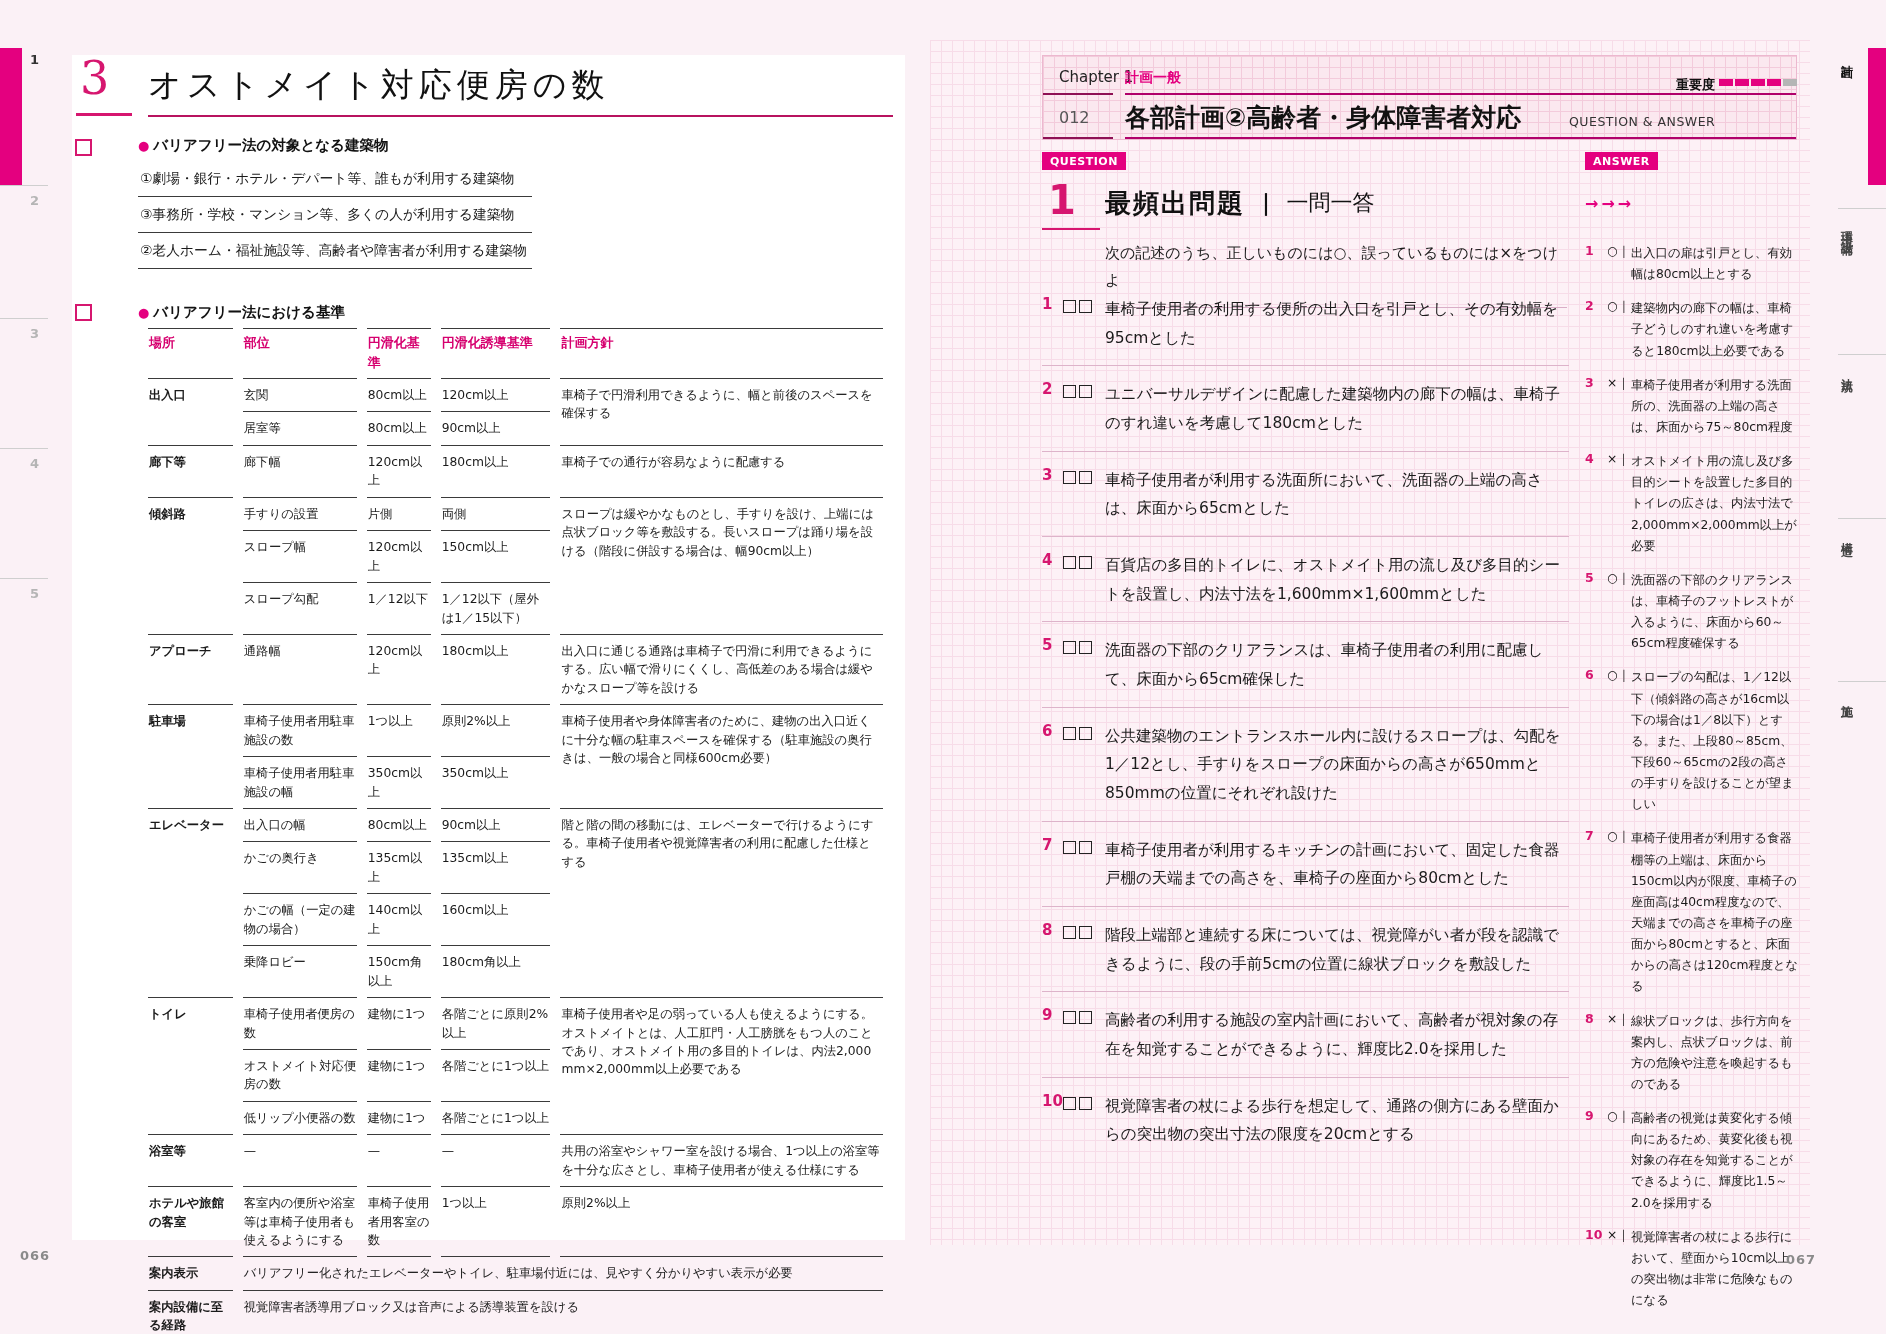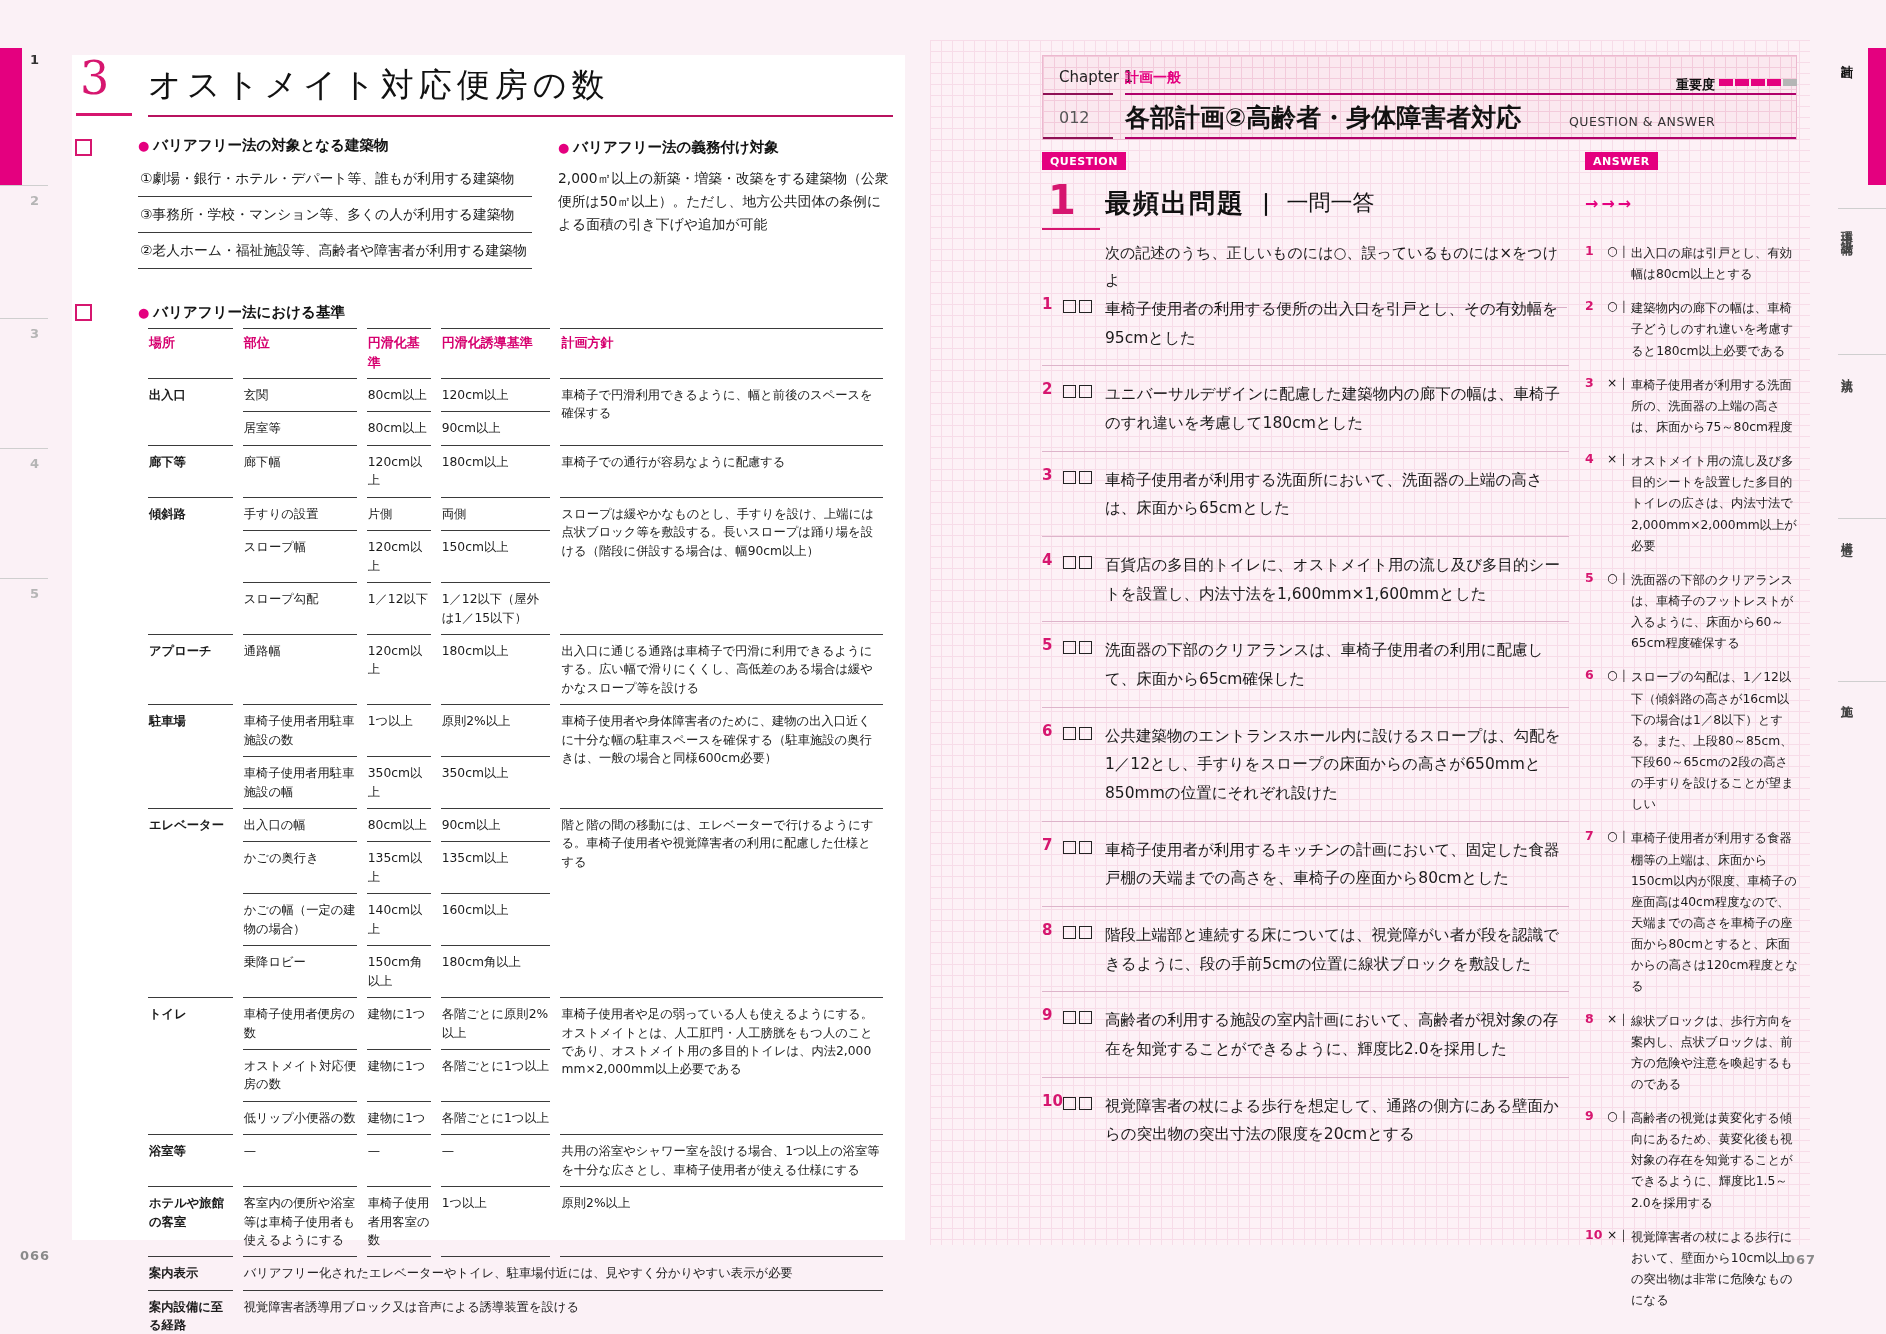--- a/index.html
+++ b/index.html
@@ -139,24 +139,20 @@
   <div class="chk" style="left:3px;top:84px;"></div>
   <div class="abs" style="left:66px;top:80px;">
     <span class="h-bold"><span class="bullet">●</span><span>バリアフリー法の対象となる建築物</span></span>
   </div>
   <div class="tgt-list" id="tgt-list">
       <div class="tgt-item">①劇場・銀行・ホテル・デパート等、誰もが利用する建築物</div>
       <div class="tgt-item">③事務所・学校・マンション等、多くの人が利用する建築物</div>
       <div class="tgt-item">②老人ホーム・福祉施設等、高齢者や障害者が利用する建築物</div>
     </div>
 
-  <div class="oblig">
-    <span class="h-bold"><span class="bullet">●</span><span>バリアフリー法の義務付け対象</span></span>
-    <div class="oblig-body">2,000㎡以上の新築・増築・改築をする建築物（公衆便所は50㎡以上）。ただし、地方公共団体の条例による面積の引き下げや追加が可能</div>
-  </div>
 
   <div class="chk" style="left:3px;top:249px;"></div>
   <div class="std-wrap">
     <span class="h-bold"><span class="bullet">●</span><span>バリアフリー法における基準</span></span>
     <table class="std" id="std-table">
       <colgroup>
           <col style="width:12.2%">
           <col style="width:16.4%">
           <col style="width:9.2%">
           <col style="width:15.8%">

